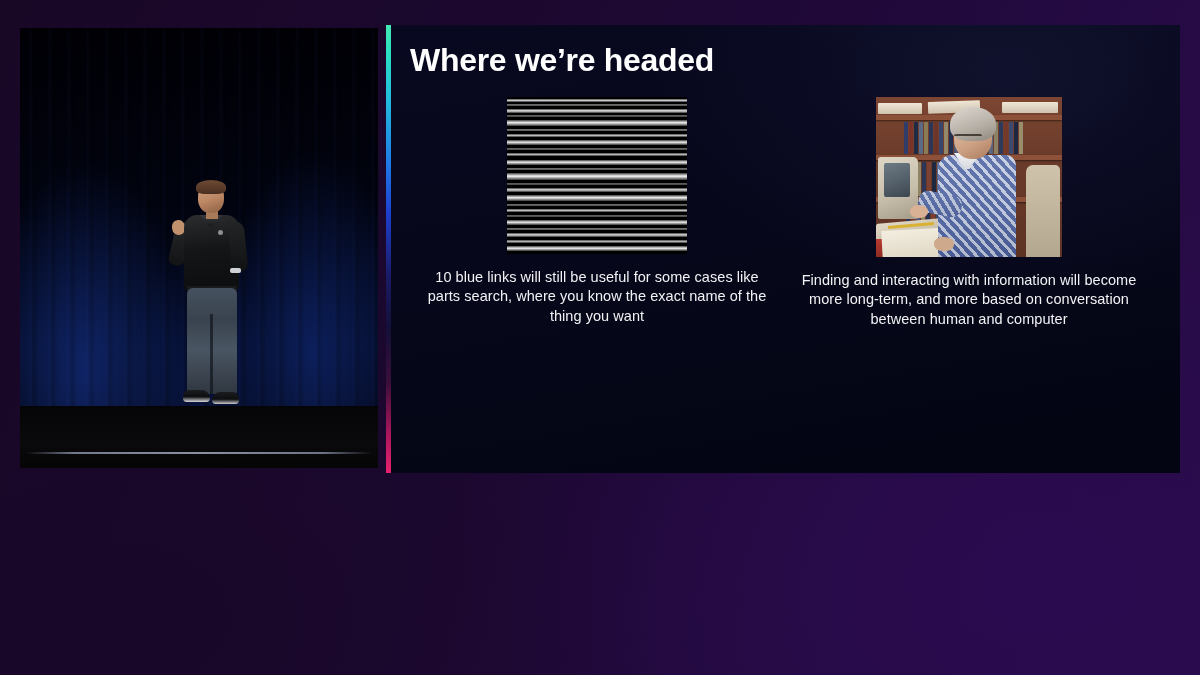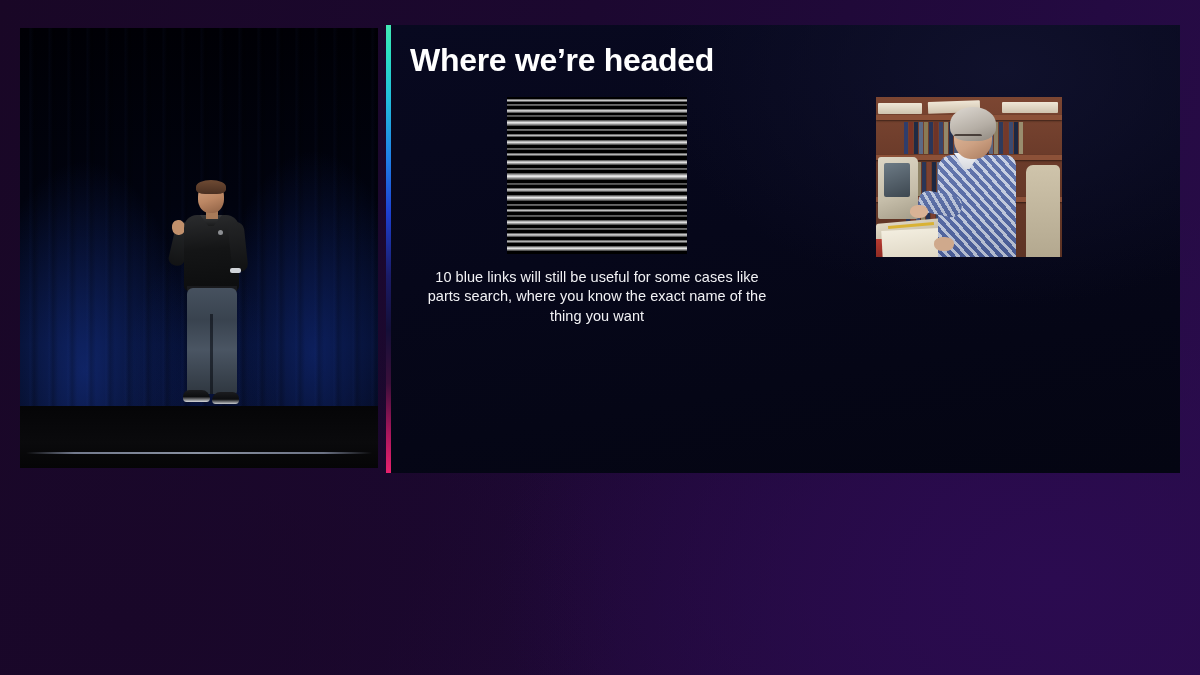--- a/index.html
+++ b/index.html
@@ -424,17 +424,18 @@
           <div class="ph-body"></div>
           <div class="ph-arm"></div>
           <div class="ph-hand"></div>
           <div class="ph-hand2"></div>
           <div class="ph-collar"></div>
           <div class="ph-head"></div>
           <div class="ph-hair"></div>
           <div class="ph-glasses"></div>
         </div>
       </div>
+      <p class="caption">Finding and interacting with information will become more long-term, and more based on conversation between human and computer</p>
     </div>
 
 
   </div>
 </div>
 
 </body></html>

